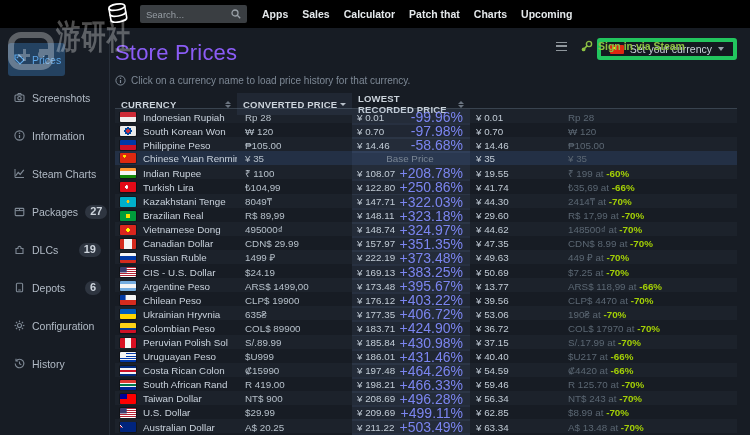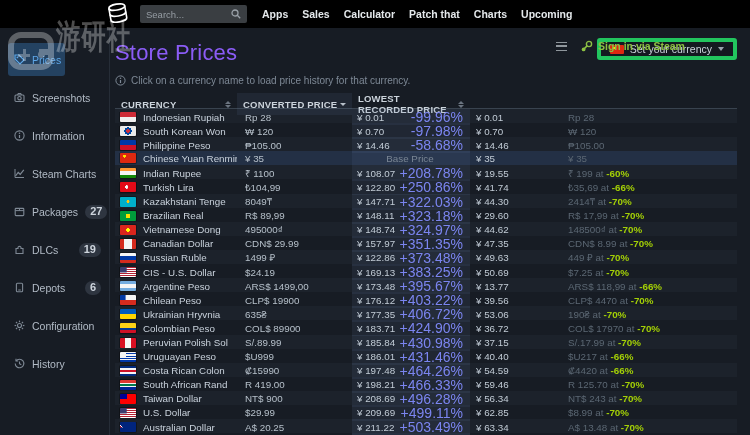--- a/index.html
+++ b/index.html
@@ -360,21 +360,21 @@
           <div class="c-low">¥ 47.35</div>
           <div class="c-orig">CDN$ 8.99 at <b>-70%</b></div>
         </div>
         <div class="row odd">
           <div class="c-name">
             <div class="flag" style="background: linear-gradient(rgb(245, 245, 245) 33%, rgb(0, 57, 166) 33%, rgb(0, 57, 166) 66%, rgb(213, 43, 30) 66%);"></div>
             <span>Russian Ruble</span>
           </div>
           <div class="c-cur">1499 ₽</div>
           <div class="c-conv">
-            <span class="val">¥ 122.86</span>
+            <span class="val">¥ 222.19</span>
             <span class="pct">+373.48%</span>
           </div>
           <div class="c-low">¥ 49.63</div>
           <div class="c-orig">449 ₽ at <b>-70%</b></div>
         </div>
         <div class="row even">
           <div class="c-name">
             <div class="flag" style="background: linear-gradient(rgb(60, 59, 110), rgb(60, 59, 110)) left top / 42% 55% no-repeat, repeating-linear-gradient(rgb(178, 34, 52) 0px, rgb(178, 34, 52) 1px, rgb(255, 255, 255) 1px, rgb(255, 255, 255) 2px);"></div>
             <span>CIS - U.S. Dollar</span>
           </div>

